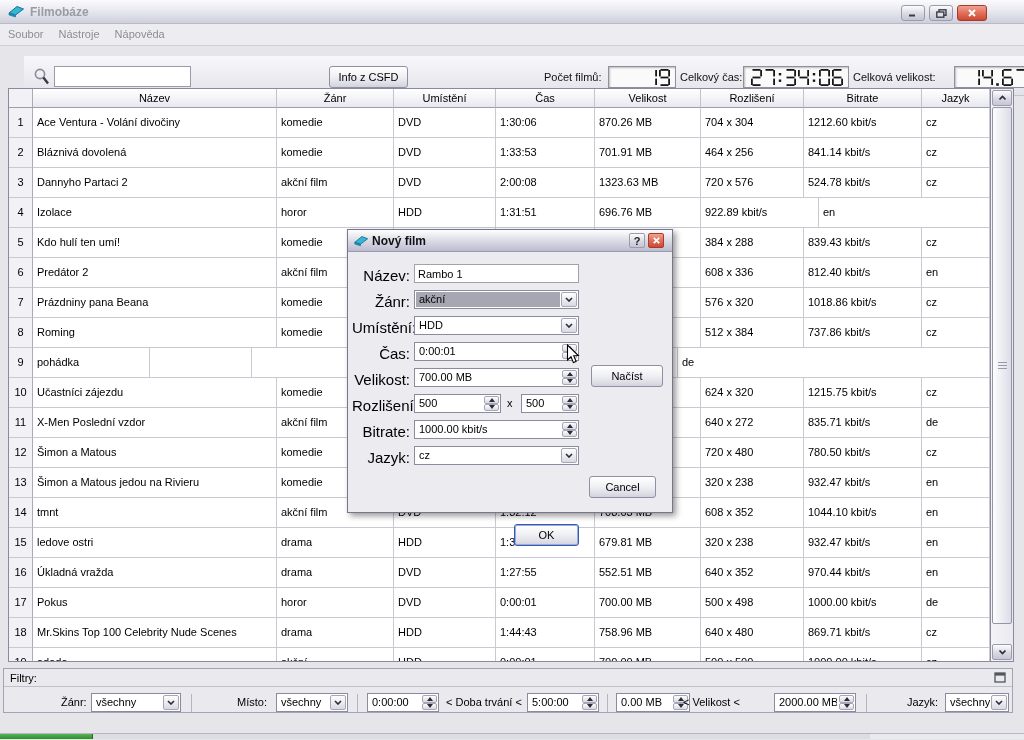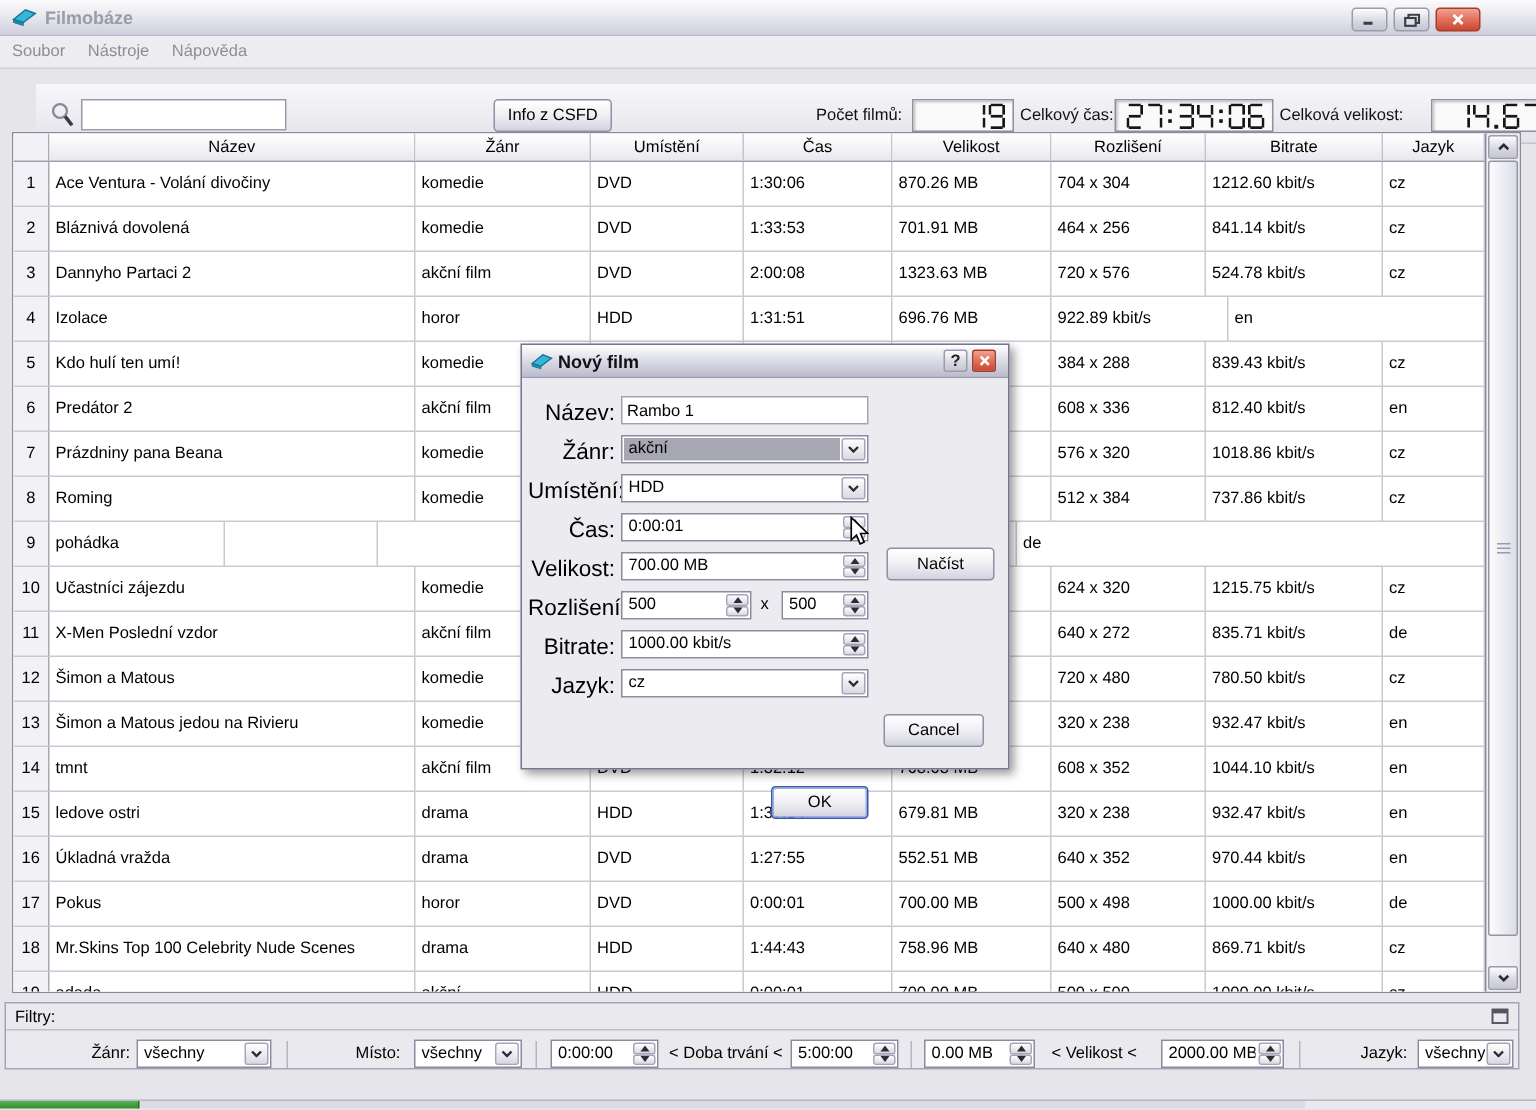--- a/index.html
+++ b/index.html
@@ -553,21 +553,21 @@
       <span class="ftext">0.00 MB</span>
       <span class="spins">
           <span class="sb">
             <span class="tu"></span>
           </span>
           <span class="sb">
             <span class="td"></span>
           </span>
         </span>
     </div>
-    <span class="flbl" style="left:697px;">&lt; Velikost &lt;</span>
+    <span class="flbl" style="left:679px;">&lt; Velikost &lt;</span>
     <div class="field" style="left:770px;top:24px;width:82px;">
       <span class="ftext">2000.00 MB</span>
       <span class="spins">
           <span class="sb">
             <span class="tu"></span>
           </span>
           <span class="sb">
             <span class="td"></span>
           </span>
         </span>

